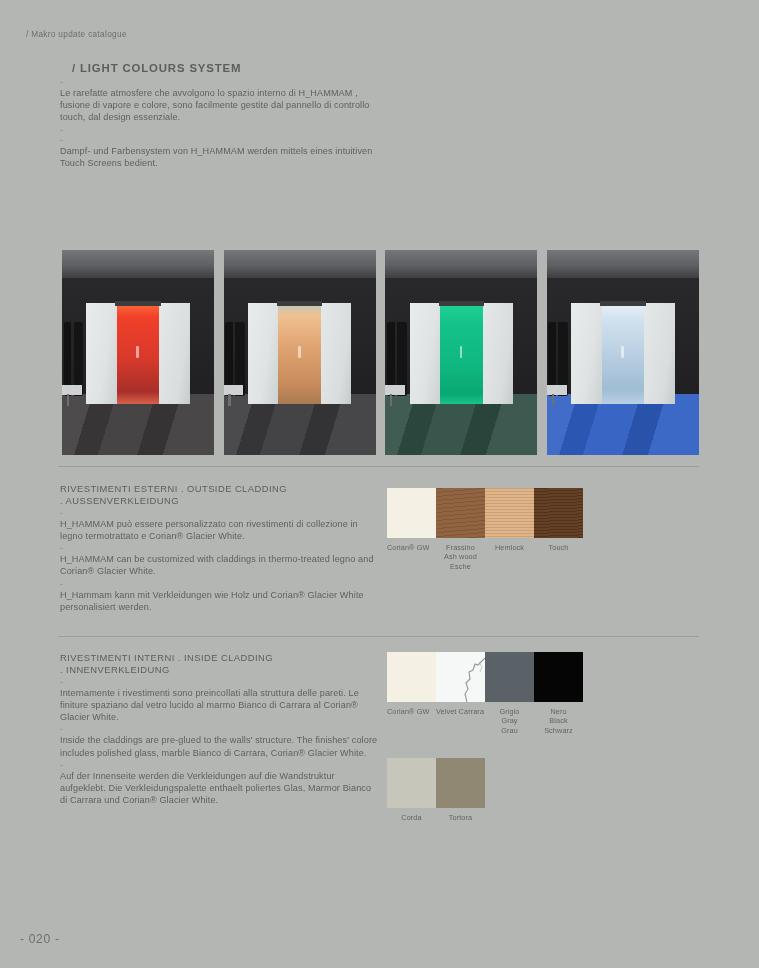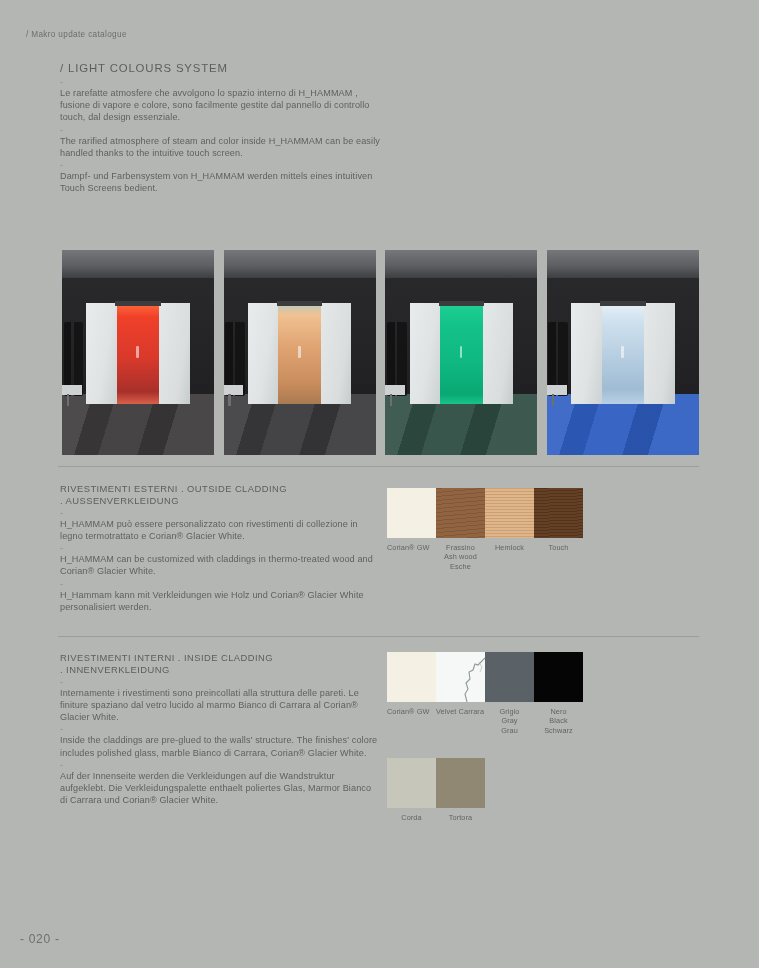--- a/index.html
+++ b/index.html
@@ -28,22 +28,22 @@
     white-space: nowrap;
   }
 
   
   .intro { position: absolute; left: 60px; top: 62px; width: 330px; }
   .section-title {
     font-size: 11.4px;
     letter-spacing: .85px;
     color: #5b5e5d;
     white-space: nowrap;
-    margin: 0 0 3px 0;
-    font-weight: 400;
+    margin: 0 0 3px 12px;
+    font-weight: 700;
   }
   .dash {
     font-size: 9px;
     line-height: 11px;
     color: #8b8e8d;
     margin: 0;
     height: 10px;
   }
   .para {
     font-size: 9.1px;
@@ -201,21 +201,20 @@
 
 <div class="page">
 
   <div class="running-head">/ Makro update catalogue</div>
 
   <div class="intro">
     <p class="section-title">/ LIGHT COLOURS SYSTEM</p>
     <p class="dash">-</p>
     <p class="para">Le rarefatte atmosfere che avvolgono lo spazio interno di H_HAMMAM , fusione di vapore e  colore, sono facilmente gestite dal pannello di controllo touch, dal design essenziale.</p>
     <p class="dash">-</p>
-    <p class="para">The rarified atmosphere of steam and color inside H_HAMMAM can be easily handled thanks to the intuitive touch screen.</p>
     <p class="dash">-</p>
     <p class="para">Dampf- und Farbensystem von H_HAMMAM werden mittels eines intuitiven Touch Screens bedient.</p>
   </div>
 
   <div class="photos">
     <div class="photo">
       <div class="ph-ceiling"></div>
       <div class="ph-wall"></div>
       <div class="ph-floor" style="background:#3c3a3b"></div>
       <div class="ph-towels"></div>
@@ -280,21 +279,21 @@
   </div>
 
   <div class="rule" style="top:466px"></div>
 
   <div class="block-text" style="top:483px">
     <p class="block-title">RIVESTIMENTI ESTERNI . OUTSIDE CLADDING</p>
     <p class="block-title">. AUSSENVERKLEIDUNG</p>
     <p class="dash">-</p>
     <p class="para">H_HAMMAM può essere personalizzato con rivestimenti di collezione in legno termotrattato e Corian® Glacier White.</p>
     <p class="dash">-</p>
-    <p class="para">H_HAMMAM can be customized with claddings in thermo-treated wood and Corian® Glacier White.</p>
+    <p class="para">H_HAMMAM can be customized with claddings in thermo-treated legno and Corian® Glacier White.</p>
     <p class="dash">-</p>
     <p class="para">H_Hammam kann mit Verkleidungen wie Holz und Corian® Glacier White personalisiert werden.</p>
   </div>
 
   <div class="swatch-row" style="left:387px; top:488px">
     <div class="swatch">
       <span class="chip" style="background:#f4f1e4"></span>
       <div class="chip-label left">Corian® GW</div>
     </div>
     <div class="swatch">

